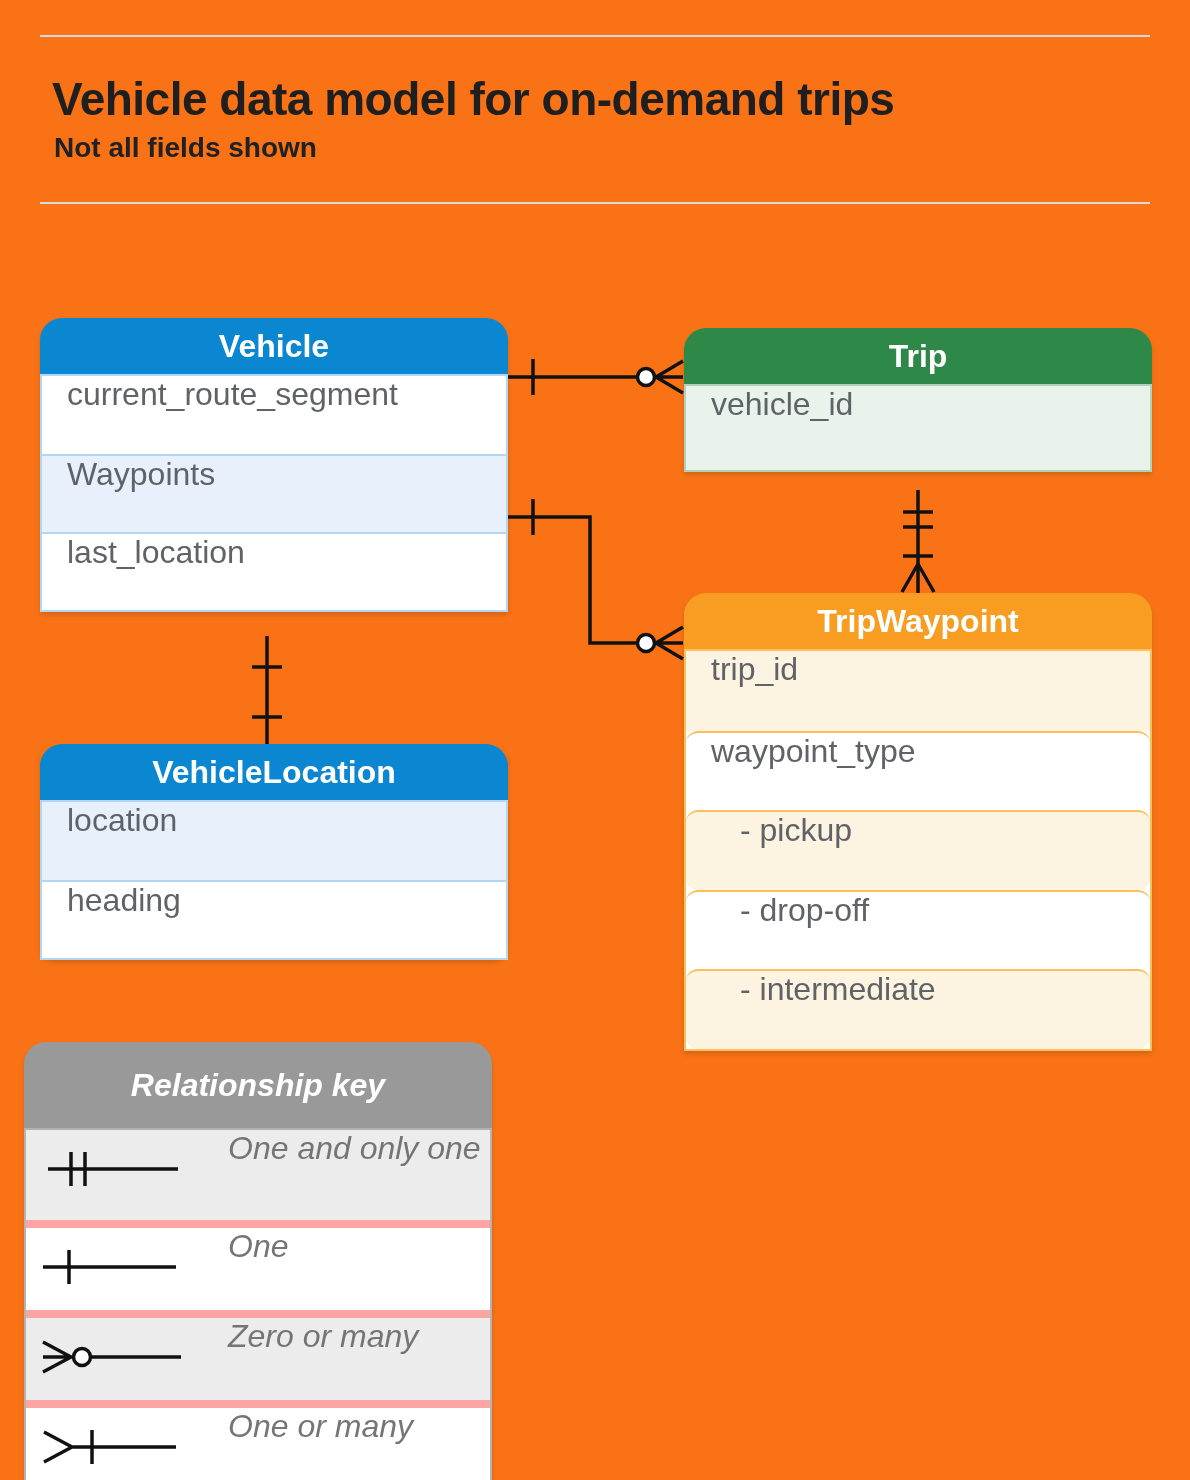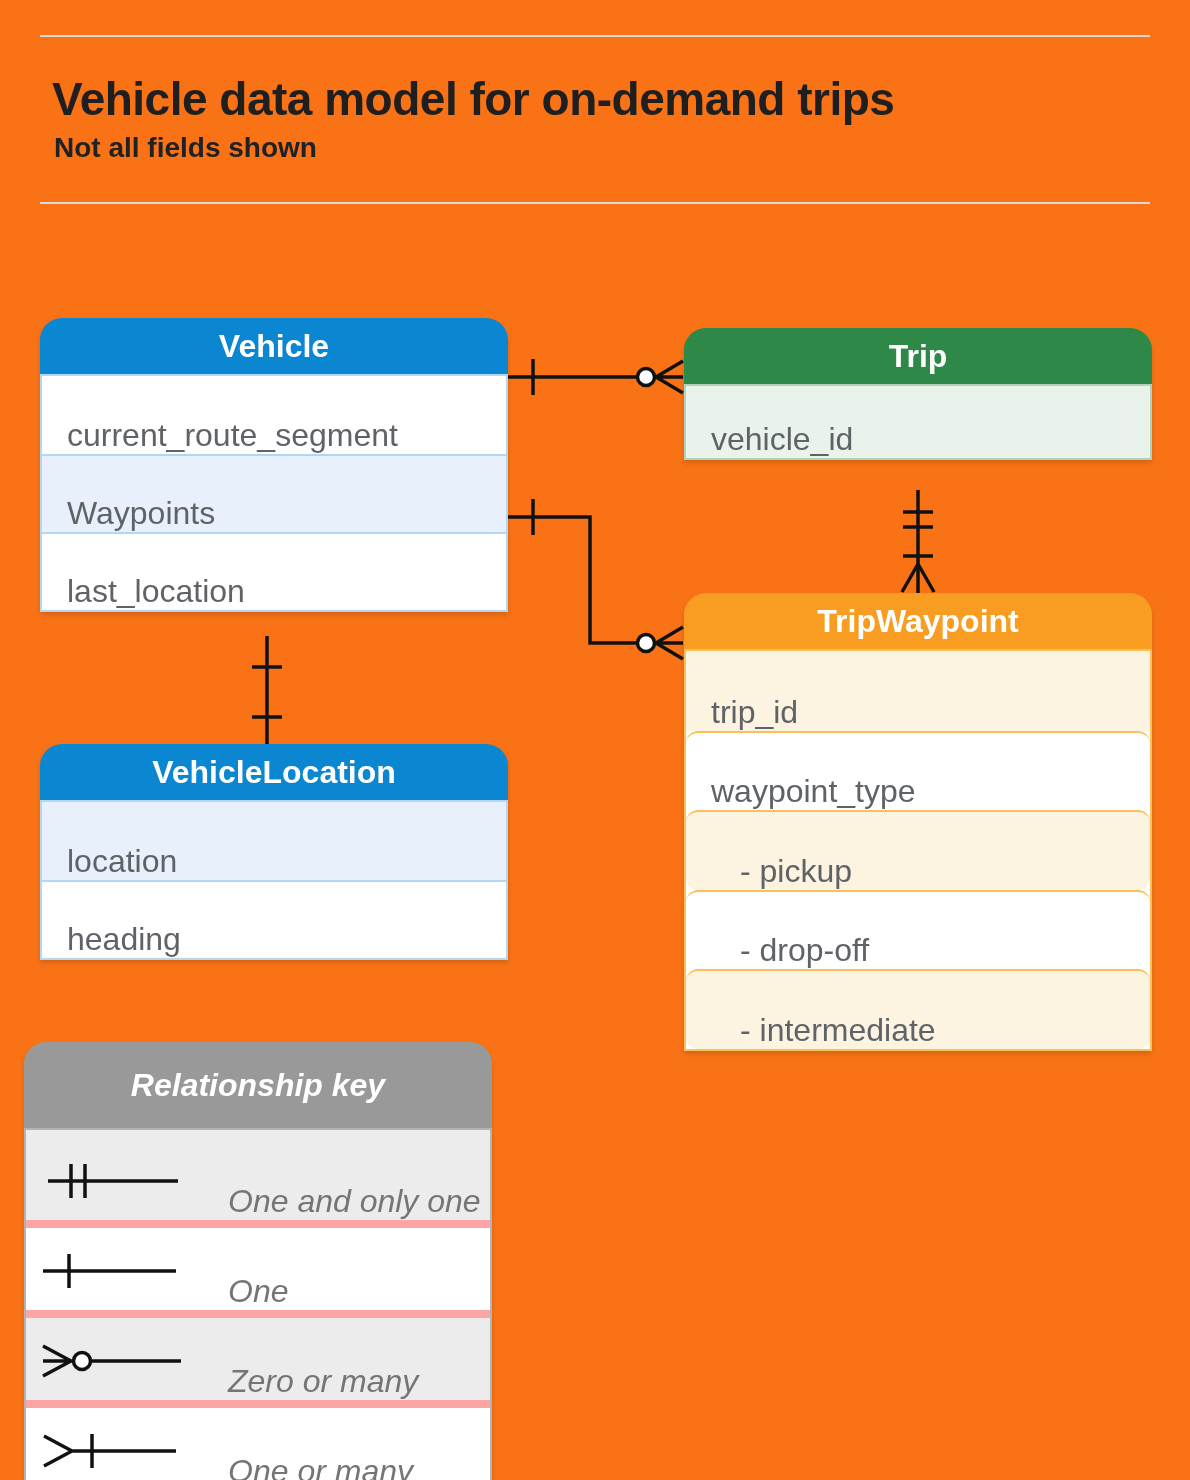--- a/index.html
+++ b/index.html
@@ -64,35 +64,35 @@
   .hdr.orange { background: #f89d22; }
   .hdr.gray   { background: #999999; height: 86px; }
   .rows { background: #ffffff; }
   .rows.blue-b   { border: 2px solid #b3d7f2; }
   .rows.green-b  { border: 2px solid #aed3b8; }
   .rows.orange-b { border: 2px solid #f9c05b; }
   .rows.gray-b   { border: 2px solid #b3b3b3; }
   .row {
     height: 78px;
     display: flex;
-    align-items: flex-end;
+    align-items: flex-start;
     padding-left: 25px;
     font-size: 32px;
     color: #5f6368;
     background: #ffffff;
   }
   .rows.blue-b   .row + .row { border-top: 2px solid #b3d7f2; }
   .rows.orange-b .row + .row { border-top: 2px solid #f9c05b; border-radius: 12px; }
   .rows.gray-b   .row + .row { border-top: 8px solid #fca5a5; }
   .row.shade-blue   { background: #e8f1fb; }
   .row.shade-green  { background: #e9f2eb; }
   .row.shade-orange { background: #fdf3e1; }
   .row.shade-gray   { background: #ececec; }
   .row.sub { padding-left: 54px; }
-  .trip .row { height: 72px; }
+  .trip .row { height: 84px; }
   .tw .row { height: 79.6px; }
   .legend .row { height: 90px; padding-left: 0; color: #757575; }
   .legend-symbol { width: 190px; height: 78px; flex: 0 0 190px; }
   .legend-label { padding-left: 12px; }
   .sym-stroke { stroke: #111111; stroke-width: 3.5; fill: none; }
   .sym-circle { stroke: #111111; stroke-width: 3.5; fill: #ffffff; }
 </style>
 </head>
 <body>
 
@@ -175,21 +175,21 @@
       </div>
       <div class="row sub">
         <span>- drop-off</span>
       </div>
       <div class="row shade-orange sub">
         <span>- intermediate</span>
       </div>
     </div>
   </div>
 
-  <div class="card" style="left:40px; top:744px;">
+  <div class="card" style="left:40px; top:744px;border-radius:15px;">
     <div class="hdr blue">
       <span>VehicleLocation</span>
     </div>
     <div class="rows blue-b">
       <div class="row shade-blue">
         <span>location</span>
       </div>
       <div class="row">
         <span>heading</span>
       </div>

